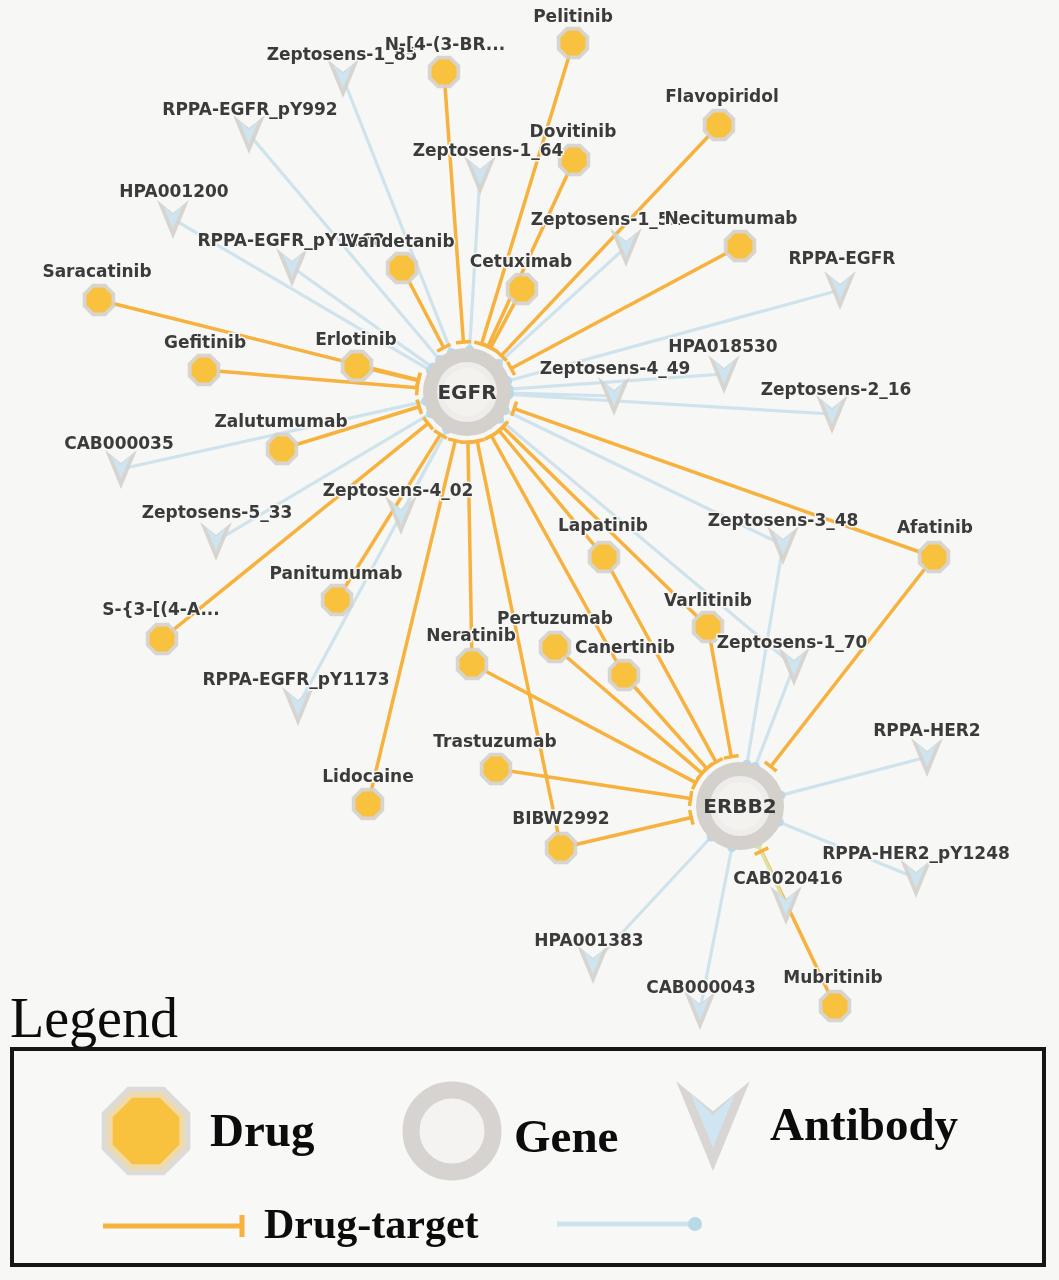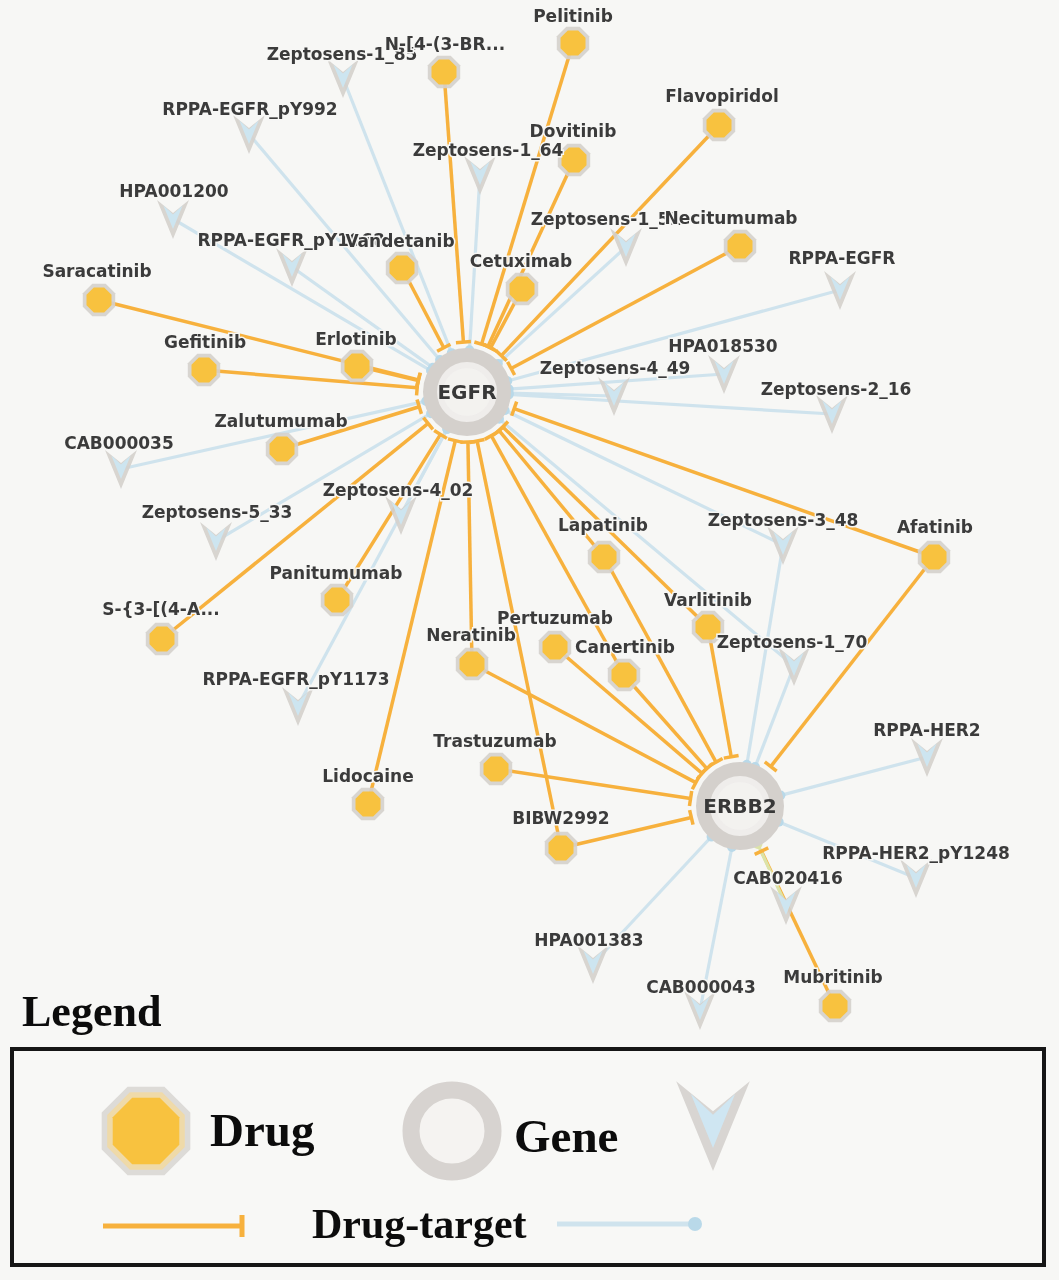--- a/index.html
+++ b/index.html
@@ -11,35 +11,35 @@
   .nlabel{
     font-family:"DejaVu Sans",sans-serif;font-weight:bold;font-size:17px;
     fill:#3b3b3b;stroke:#f7f7f5;stroke-width:3px;paint-order:stroke;
     text-anchor:middle;
   }
   .glabel{
     font-family:"DejaVu Sans",sans-serif;font-weight:bold;font-size:20px;
     fill:#383838;text-anchor:middle;
   }
   .legend-title{
-    position:absolute;left:22px;top:990px;
+    position:absolute;left:10px;top:990px;
     font-family:"Liberation Serif","DejaVu Serif",serif;
-    font-weight:bold;font-size:44px;color:#0c0c0c;line-height:1.0;
+    font-weight:normal;font-size:56px;color:#0c0c0c;line-height:1.0;
   }
   .legend-box{
     position:absolute;left:10px;top:1047px;width:1028px;height:212px;
     border:4px solid #161616;background:#f8f8f6;
   }
   .lg-svg{position:absolute;left:0;top:0;}
   .lg-t{
     position:absolute;font-family:"Liberation Serif","DejaVu Serif",serif;
     color:#0c0c0c;white-space:nowrap;line-height:1.0;font-weight:bold;
   }
   .lg-item{font-size:47px;}
-  .lg-edge{font-size:42px;margin-left:48px;}
+  .lg-edge{font-size:42px;}
   .lg-drug{left:196px;top:56px;}
   .lg-gene{left:500px;top:62px;}
   .lg-antibody{left:756px;top:50px;}
   .lg-drugtarget{left:250px;top:152px;}
   .lg-antibodytarget{left:700px;top:150px;}
 </style>
 </head>
 <body>
 
 <svg id="net" width="1059" height="1280" viewBox="0 0 1059 1280">
@@ -407,14 +407,15 @@
       <line x1="89" y1="175" x2="226" y2="175" stroke="#F7B13D" stroke-width="5"></line>
       <line x1="228" y1="164" x2="228" y2="186" stroke="#F7B13D" stroke-width="5"></line>
     </g>
     <g>
       <line x1="543" y1="173" x2="676" y2="173" stroke="#cfe3ed" stroke-width="5"></line>
       <circle cx="681" cy="173" r="7" fill="#b9d9e9"></circle>
     </g>
   </svg>
   <span class="lg-t lg-item lg-drug">Drug</span>
   <span class="lg-t lg-item lg-gene">Gene</span>
+  <span class="lg-t lg-item lg-antibody">Antibody</span>
   <span class="lg-t lg-edge lg-drugtarget">Drug-target</span>
 </div>
 
 </body></html>

